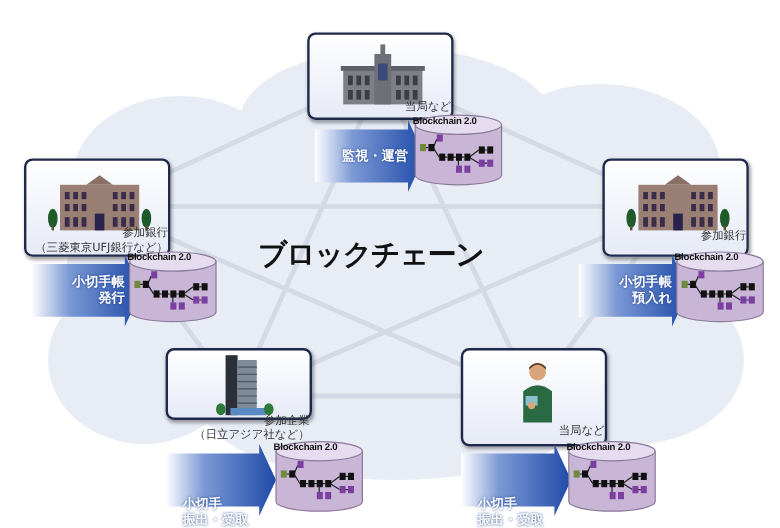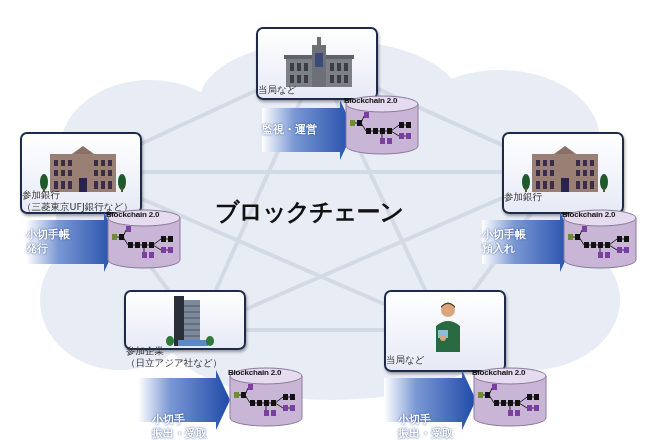--- a/index.html
+++ b/index.html
@@ -1,26 +1,26 @@
 <!DOCTYPE html>
 <html><head>
 <meta charset="utf-8">
 <style>
   html, body { margin:0; padding:0; }
   body { width:650px; height:440px; background:#ffffff; position:relative; overflow:hidden;
          font-family:"DejaVu Sans", sans-serif; }
   #stage { position:absolute; left:0; top:0; width:650px; height:440px; }
   .node { position:absolute; width:122px; border:2px solid #1f2a4a; border-radius:7px;
           background:linear-gradient(#ffffff, #e6eaf6); box-shadow:1px 2px 3px rgba(0,0,0,0.35);
-          text-align:left; box-sizing:border-box; }
+          text-align:right; box-sizing:border-box; }
   .node .icon { position:absolute; left:0; right:0; top:6px; height:54px; }
   .node .label { position:absolute; left:0; right:0; font-size:9.5px; color:#333; line-height:12px; white-space:pre; }
   .arrow { position:absolute; width:96px; height:70px; }
   .arrow .txt { position:absolute; left:0; top:0; width:78px; height:70px; display:flex; flex-direction:column;
-                align-items:flex-start; justify-content:center; color:#fff; font-weight:bold; font-size:11px;
+                align-items:flex-end; justify-content:center; color:#fff; font-weight:bold; font-size:11px;
                 line-height:14px; text-shadow:0 0 2px #1d3f8a; }
   .arrow .txt.left { align-items:flex-start; padding-left:14px; box-sizing:border-box;margin-top:27px; }
   .db { position:absolute; width:76px; height:62px; }
   .db .dbtitle { position:absolute; left:0; right:0; top:2px; text-align:left; font-size:8px; font-weight:bold;
                  color:#111; font-family:"Liberation Sans", sans-serif; letter-spacing:-0.2px; }
   #title { position:absolute; left:215px; top:196px; font-size:24px; font-weight:bold; color:#111;
            font-family:Liberation Sans, sans-serif; letter-spacing:-1px; }
 </style>
 </head>
 <body>
@@ -137,21 +137,21 @@
           <rect x="86" y="41" width="4" height="8"></rect>
       </g>
       <ellipse cx="22" cy="42" rx="4" ry="8" fill="#1f5a2a"></ellipse>
         <rect x="21" y="48" width="2" height="4" fill="#553"></rect>
       <ellipse cx="100" cy="42" rx="4" ry="8" fill="#1f5a2a"></ellipse>
         <rect x="99" y="48" width="2" height="4" fill="#553"></rect>
     </svg>
     <div class="label" style="top:57px">参加銀行</div>
   </div>
 
-  <div class="node" style="left:124px;top:290px;height:60px">
+  <div class="node" style="left:138px;top:290px;height:60px">
     <svg class="icon" viewBox="0 0 122 54" style="top:2px">
       <rect x="48" y="2" width="10" height="50" fill="#2a2f3a"></rect>
       <rect x="58" y="6" width="16" height="46" fill="#7d8a9a"></rect>
       <g stroke="#4a5566" stroke-width="1">
         <line x1="58" y1="12" x2="74" y2="12"></line>
           <line x1="58" y1="18" x2="74" y2="18"></line>
           <line x1="58" y1="24" x2="74" y2="24"></line>
         <line x1="58" y1="30" x2="74" y2="30"></line>
           <line x1="58" y1="36" x2="74" y2="36"></line>
           <line x1="58" y1="42" x2="74" y2="42"></line>

